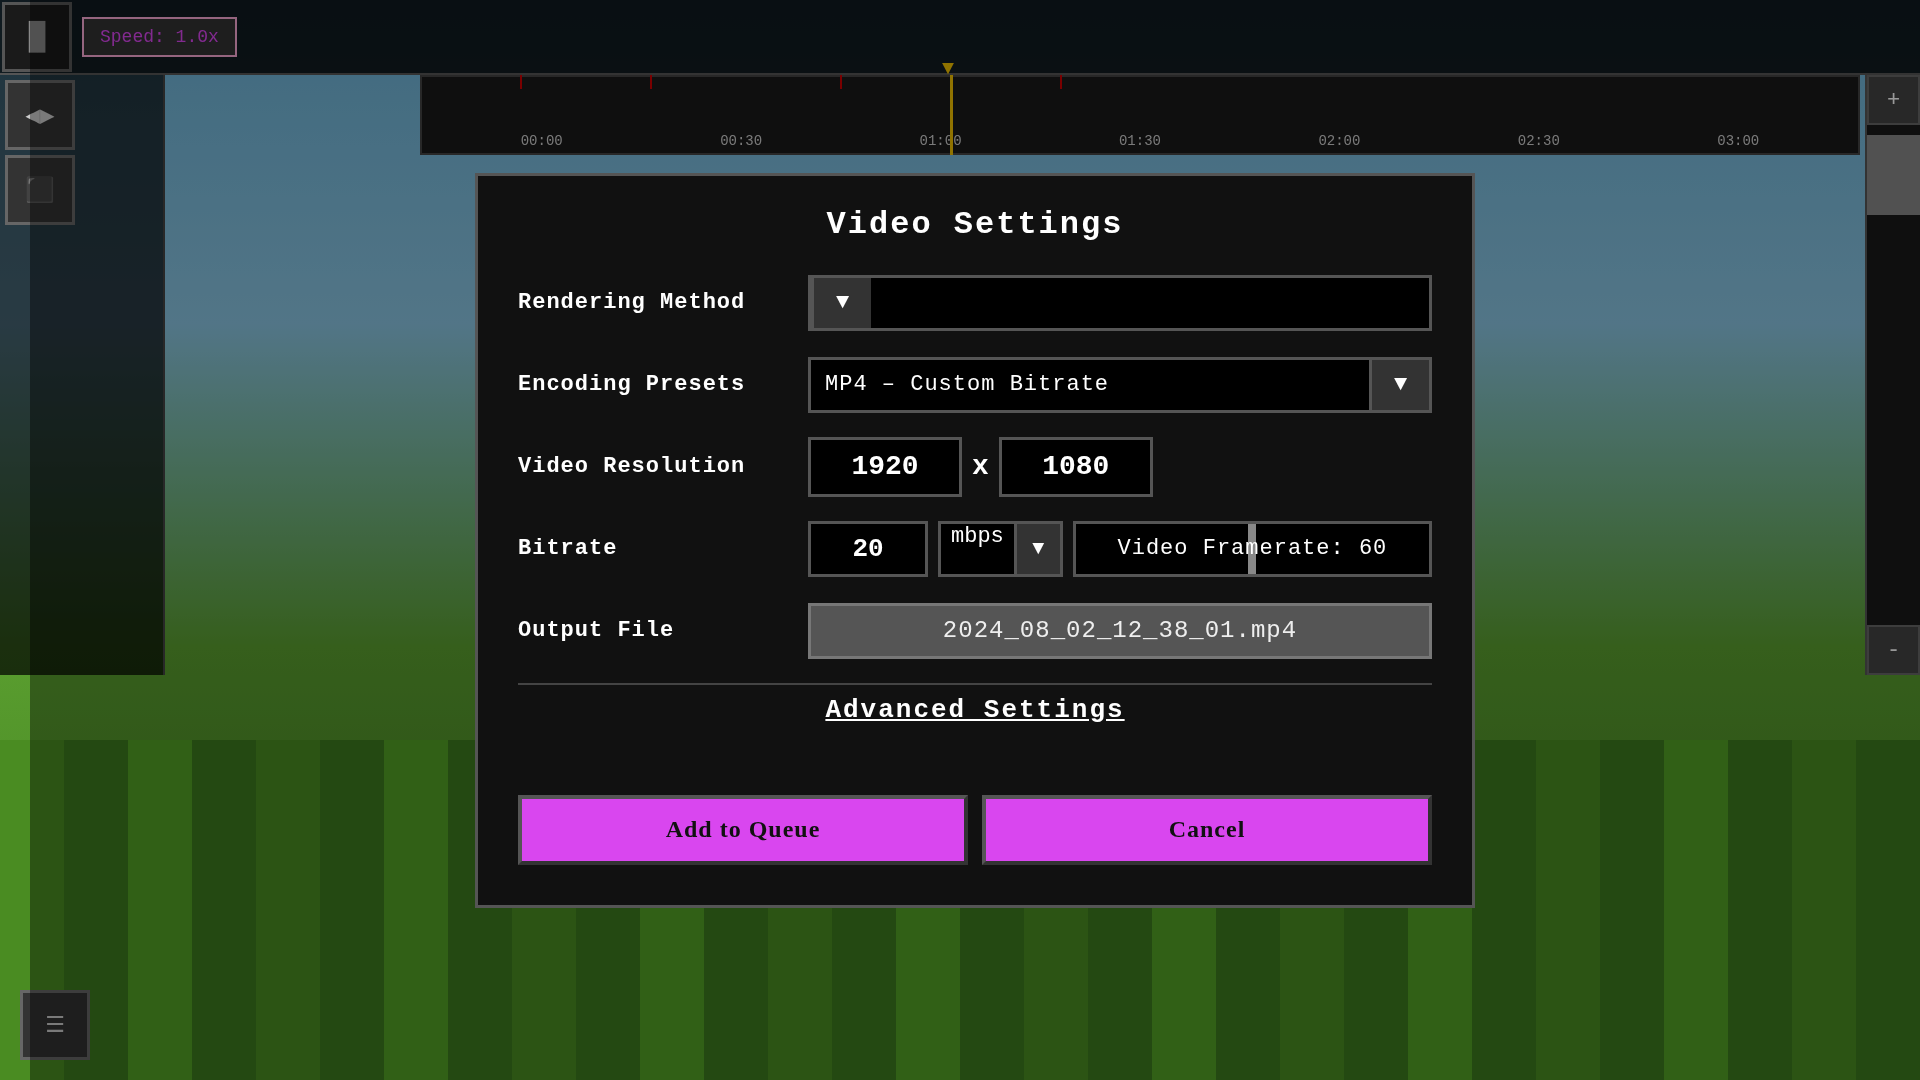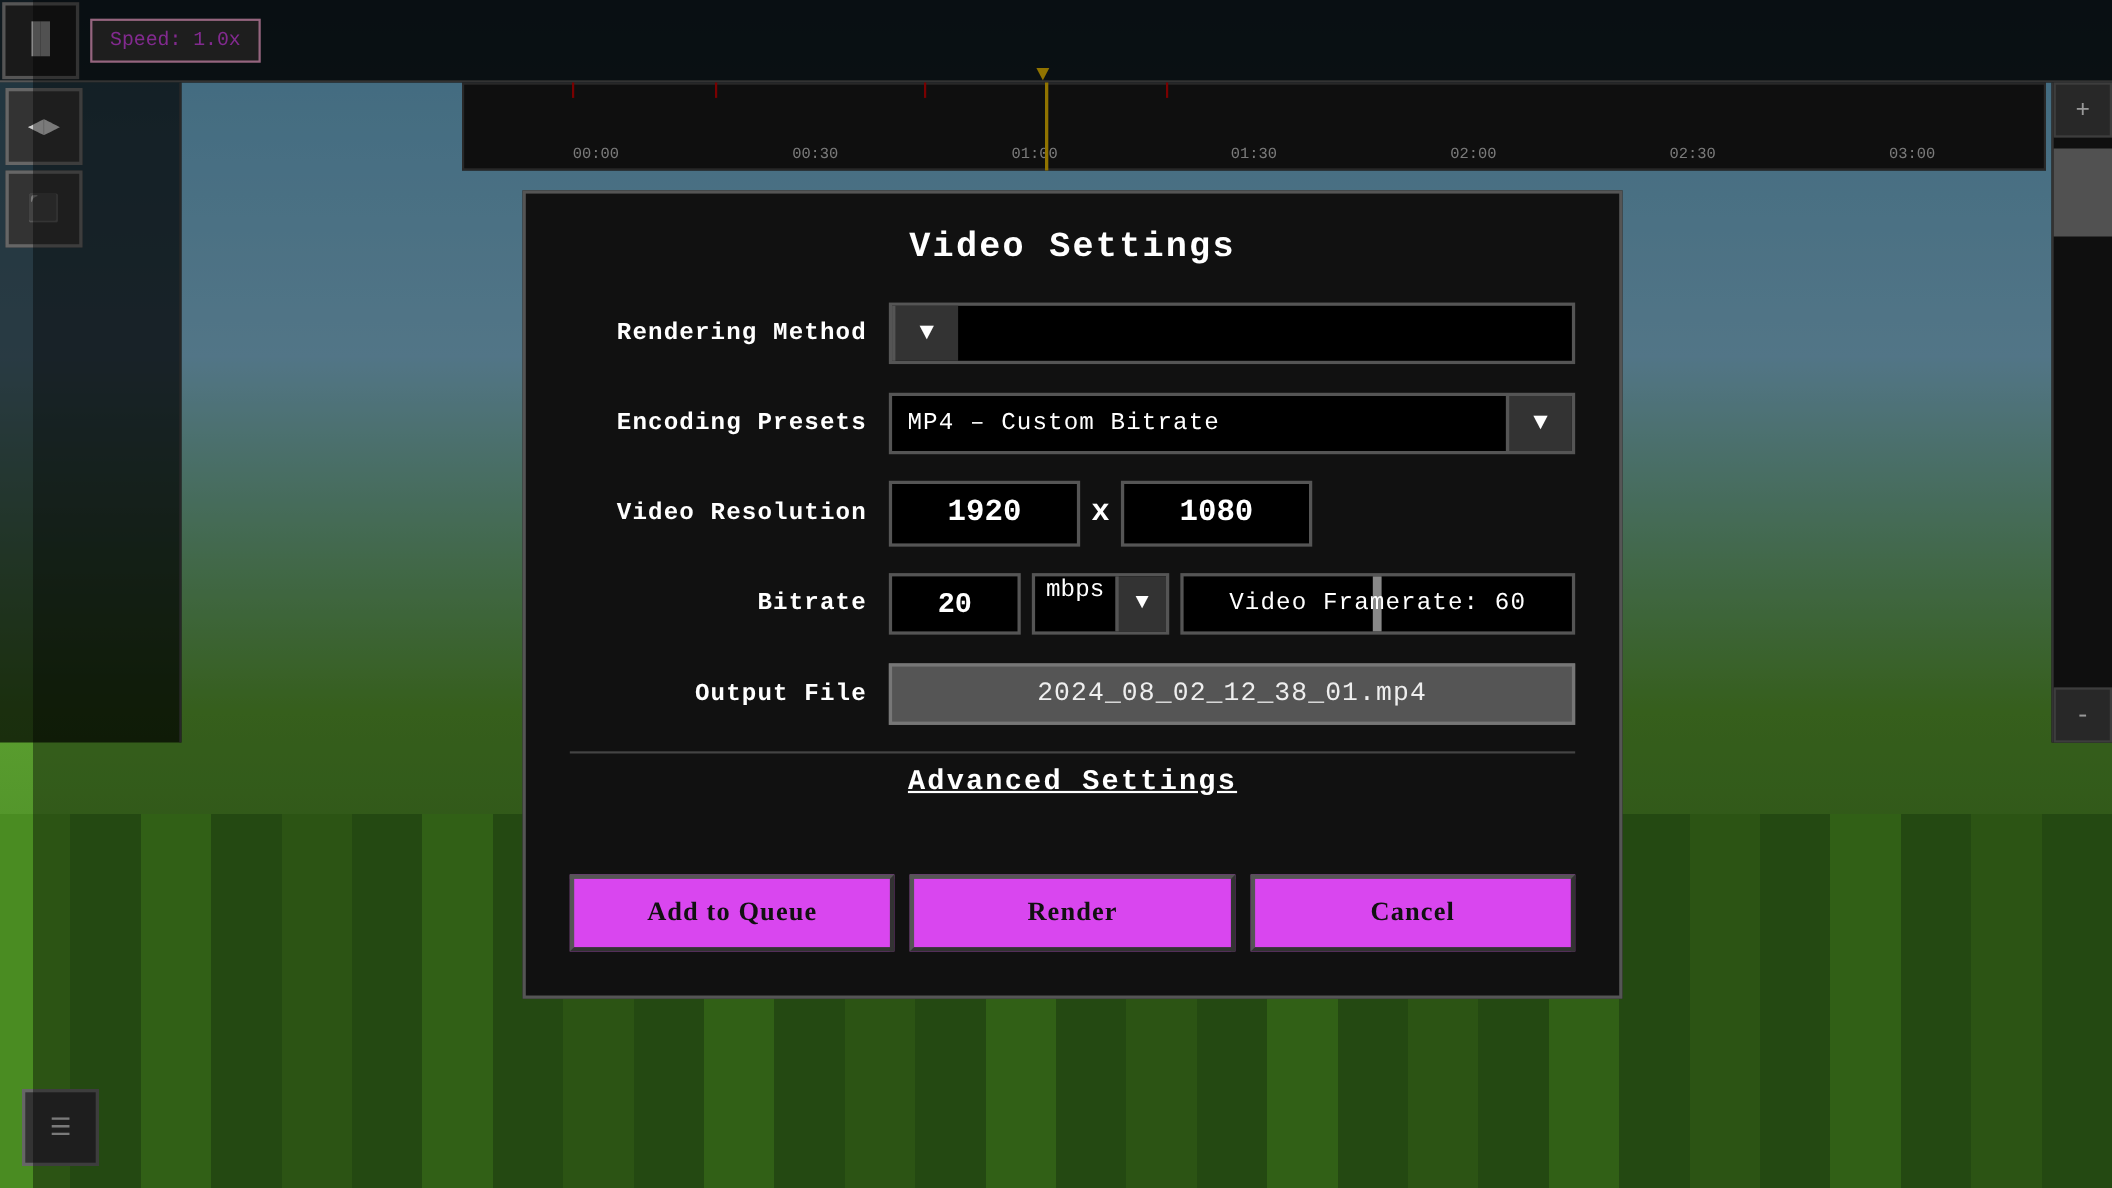--- a/index.html
+++ b/index.html
@@ -218,21 +218,20 @@
       margin-bottom: 22px;
       min-height: 60px;
     }
 
     .form-label {
       color: #fff;
       font-family: 'Courier New', monospace;
       font-size: 22px;
       font-weight: bold;
       width: 290px;
-      text-align: right;
       padding-right: 20px;
       letter-spacing: 1px;
     }
 
     .form-control {
       flex: 1;
     }
 
     
     .dropdown {
@@ -273,21 +272,21 @@
     }
 
     .res-input {
       background: #000;
       border: 3px solid #555;
       color: #fff;
       font-family: 'Courier New', monospace;
       font-size: 28px;
       font-weight: bold;
       text-align: center;
-      width: 174px;
+      width: 154px;
       height: 60px;
       padding: 0 10px;
     }
 
     .res-x {
       color: #fff;
       font-size: 28px;
       font-family: 'Courier New', monospace;
       font-weight: bold;
     }
@@ -558,21 +557,18 @@
       <span class="advanced-label">Advanced Settings</span>
     </div>
 
     <div style="height: 30px;"></div>
 
     <div class="button-row">
       <button class="action-btn">
         <span>Add to Queue</span>
       </button>
       <button class="action-btn">
-        <span>Render</span>
-      </button>
-      <button class="action-btn">
         <span>Cancel</span>
       </button>
     </div>
 
   </div>
 </div>
 
 </body></html>

